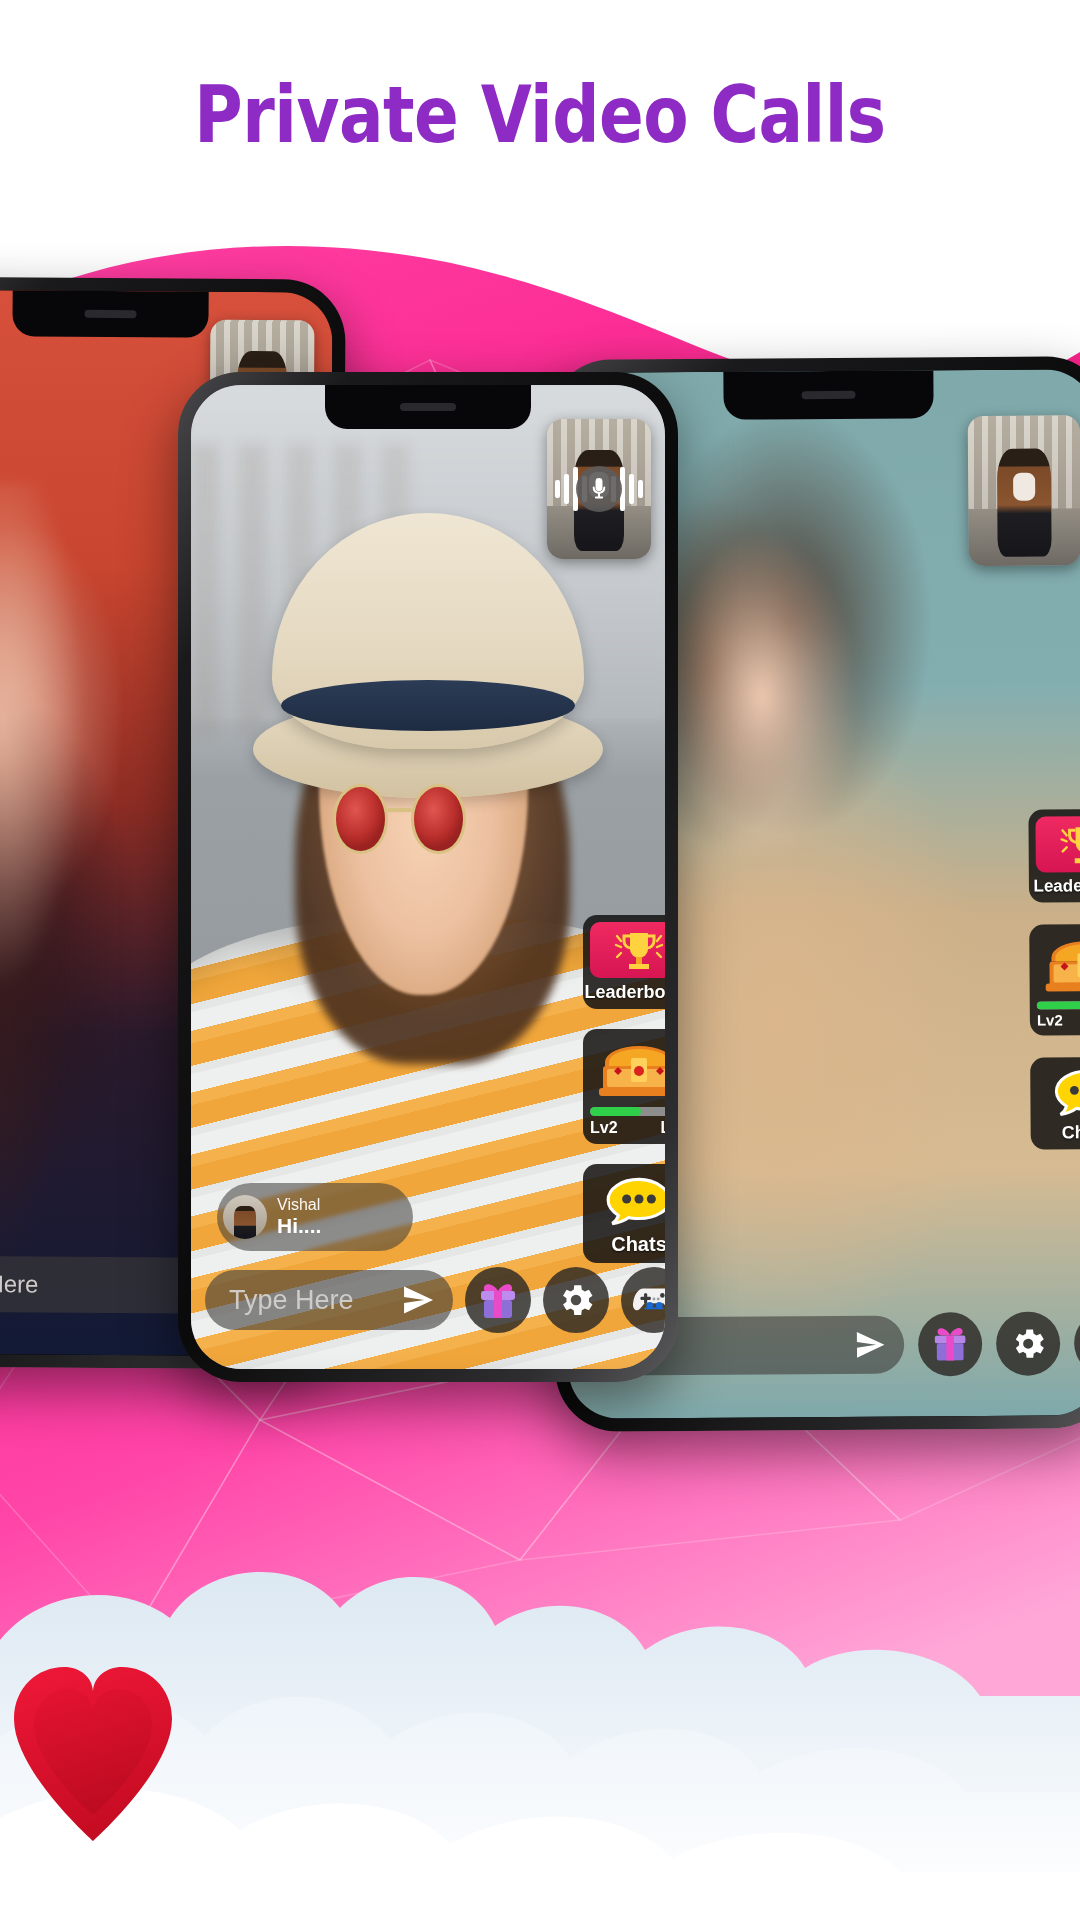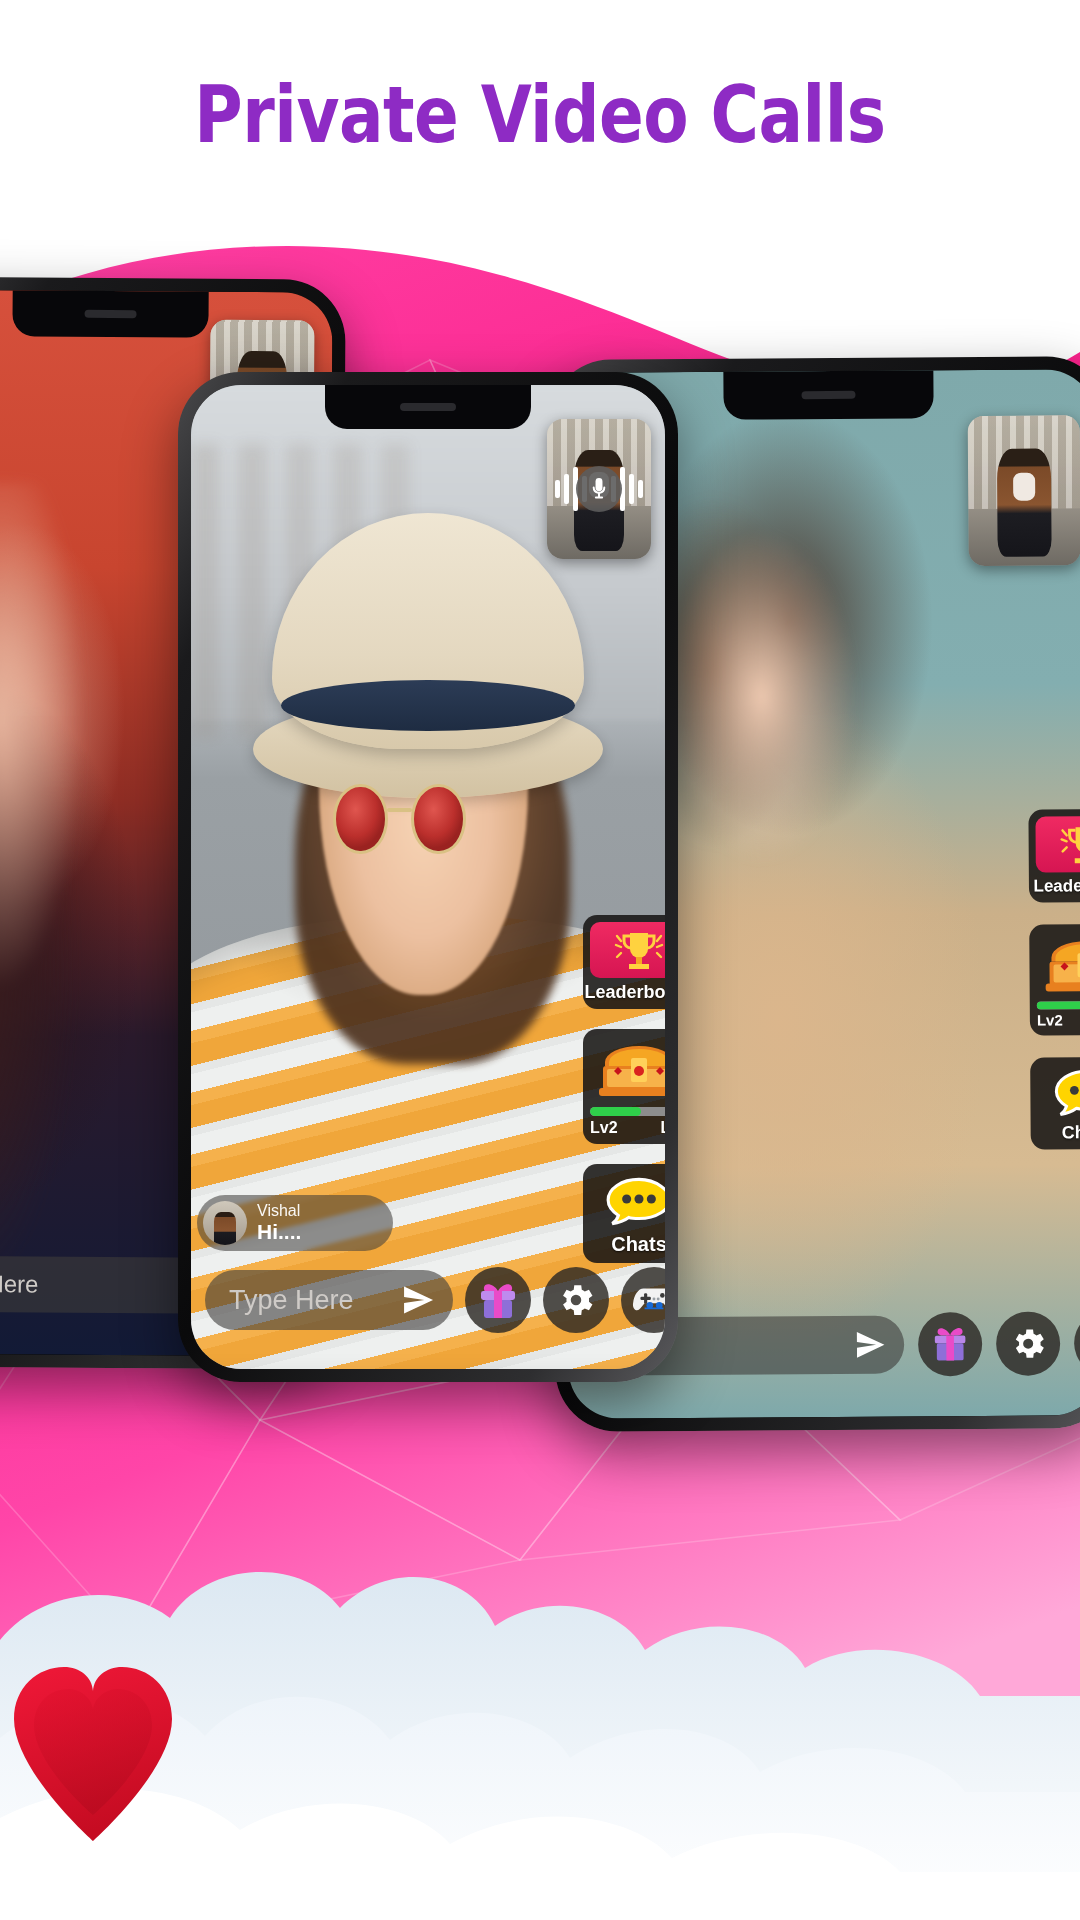--- a/index.html
+++ b/index.html
@@ -555,21 +555,21 @@
               <path fill="#FFD400" stroke="#fff" stroke-width="3" d="M34 4C17 4 4 13 4 24c0 6 4 11 10 15-1 3-3 6-6 8 7-1 12-3 16-6 3 1 7 1 10 1 17 0 30-9 30-18S51 4 34 4Z"></path>
               <circle cx="22" cy="23" r="4.4" fill="#3A3A3A"></circle>
               <circle cx="34" cy="23" r="4.4" fill="#3A3A3A"></circle>
               <circle cx="46" cy="23" r="4.4" fill="#3A3A3A"></circle>
             </svg>
           </div>
           <div class="side-label" style="font-size:20px;margin-top:4px;">Chats</div>
         </div>
       </div>
 
-      <div class="msg" style="left:6px; bottom:118px; width:196px; height:56px; padding:0 16px 0 6px;">
+      <div class="msg" style="left:26px; bottom:118px; width:196px; height:68px; padding:0 16px 0 6px;">
         <div class="msg-av" style="width:44px;height:44px;"></div>
         <div class="msg-txt">
           <span class="msg-name" style="font-size:16px;">Vishal</span>
           <span class="msg-body" style="font-size:21px;">Hi....</span>
         </div>
       </div>
 
       <div class="bottombar" style="left:14px; right:-22px; bottom:36px; gap:12px;">
         <div class="typefield" style="height:60px; padding:0 16px 0 24px; font-size:27px;">
           <span>Type Here</span>

